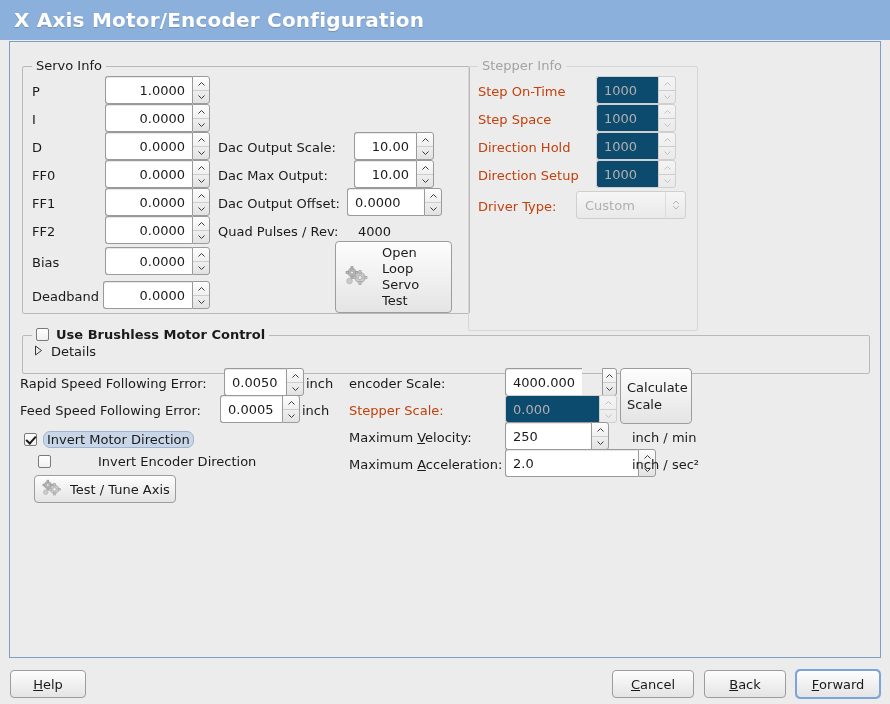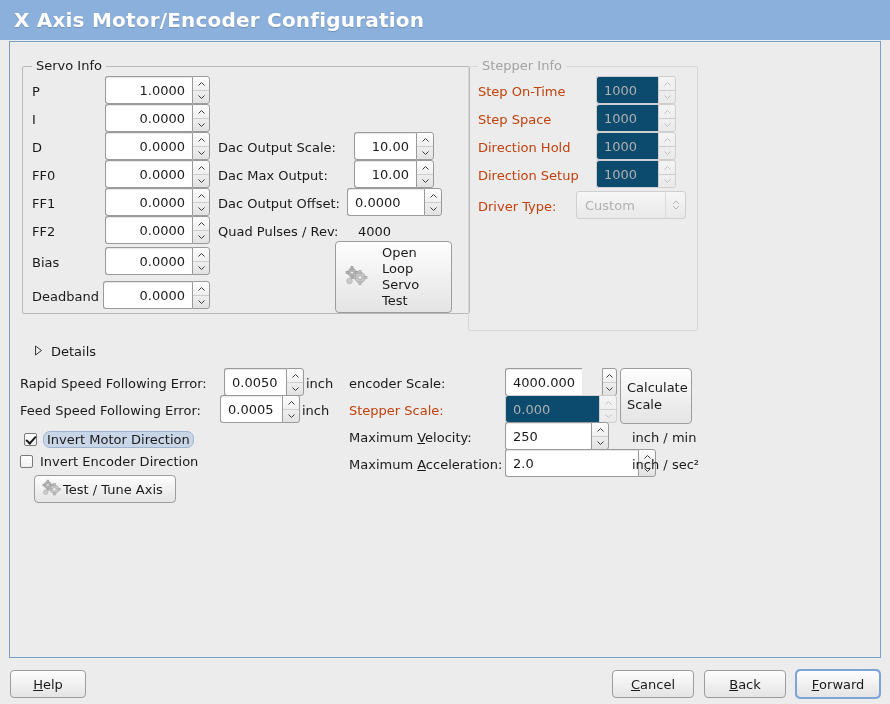--- a/index.html
+++ b/index.html
@@ -442,20 +442,28 @@
     <div class="combo" style="left:566px; top:149px; width:110px;">
       <span class="cval">Custom</span>
       <span class="carrow">
         <svg width="8" height="12" viewBox="0 0 8 12">
             <path d="M1 5 L4 2 L7 5" fill="none" stroke="currentColor" stroke-width="1"></path>
             <path d="M1 7 L4 10 L7 7" fill="none" stroke="currentColor" stroke-width="1"></path>
           </svg>
       </span>
     </div>
 
+    <div class="frame" style="left:12px; top:293px; width:848px; height:39px;">
+      <div class="frame-label" style="left:9px; padding:0 4px;">
+        <span class="chk" style="position:relative; display:inline-flex;">
+          <span class="box"></span>
+          <span class="clabel bold">Use Brushless Motor Control</span>
+        </span>
+      </div>
+    </div>
 
     <div class="expander" style="left:24px; top:302px;">
       <span class="tri">
         <svg width="9" height="11" viewBox="0 0 9 11">
             <path d="M1.5 1 L7.5 5.5 L1.5 10 Z" fill="none" stroke="#3a3a3a" stroke-width="1"></path>
           </svg>
       </span>
       <span>Details</span>
     </div>
 
@@ -492,21 +500,21 @@
             </svg>
           </div>
       </div>
     </div>
     <div class="lbl" style="left:292px; top:361px;">inch</div>
 
     <div class="chk" style="left:14px; top:389px;">
       <span class="box checked"></span>
       <span class="clabel hl">Invert Motor Direction</span>
     </div>
-    <div class="chk" style="left:10px; top:412px;">
+    <div class="chk" style="left:28px; top:412px;gap:40px;">
       <span class="box"></span>
       <span class="clabel">Invert Encoder Direction</span>
     </div>
 
     <div class="btn" style="left:24px; top:433px; width:142px; height:28px; justify-content:flex-start; padding-left:6px;">
       <span class="gears">
         <svg width="22" height="20" viewBox="0 0 26 24">
           <g fill="#b9b9b9" stroke="#9a9a9a" stroke-width="0.8">
             <circle cx="8" cy="8.5" r="4.2"></circle>
               <circle cx="8" cy="8.5" r="1.6" fill="#f4f4f4"></circle>
@@ -522,21 +530,21 @@
               <rect x="14.9" y="17.6" width="2.2" height="2.8"></rect>
             <rect x="9.1" y="12.4" width="2.8" height="2.2"></rect>
               <rect x="20.1" y="12.4" width="2.8" height="2.2"></rect>
           </g>
           <g fill="#cfcfcf" stroke="#adadad" stroke-width="0.7">
             <circle cx="5.5" cy="17" r="2.8"></circle>
               <circle cx="5.5" cy="17" r="1" fill="#f4f4f4"></circle>
           </g>
         </svg>
       </span>
-      <span style="">Test / Tune Axis</span>
+      <span style="margin-left:7px;">Test / Tune Axis</span>
     </div>
 
     <div class="lbl" style="left:339px; top:334px;">encoder Scale:</div>
     <div class="spin" style="left:495px; top:326px; width:112px;gap:20px;">
       <div class="txt">4000.000</div>
       <div class="btns">
         <div class="ar up">
             <svg class="chev" viewBox="0 0 7 4">
               <path d="M0.5 3.5 L3.5 0.5 L6.5 3.5" fill="none" stroke="currentColor" stroke-width="1"></path>
             </svg>

